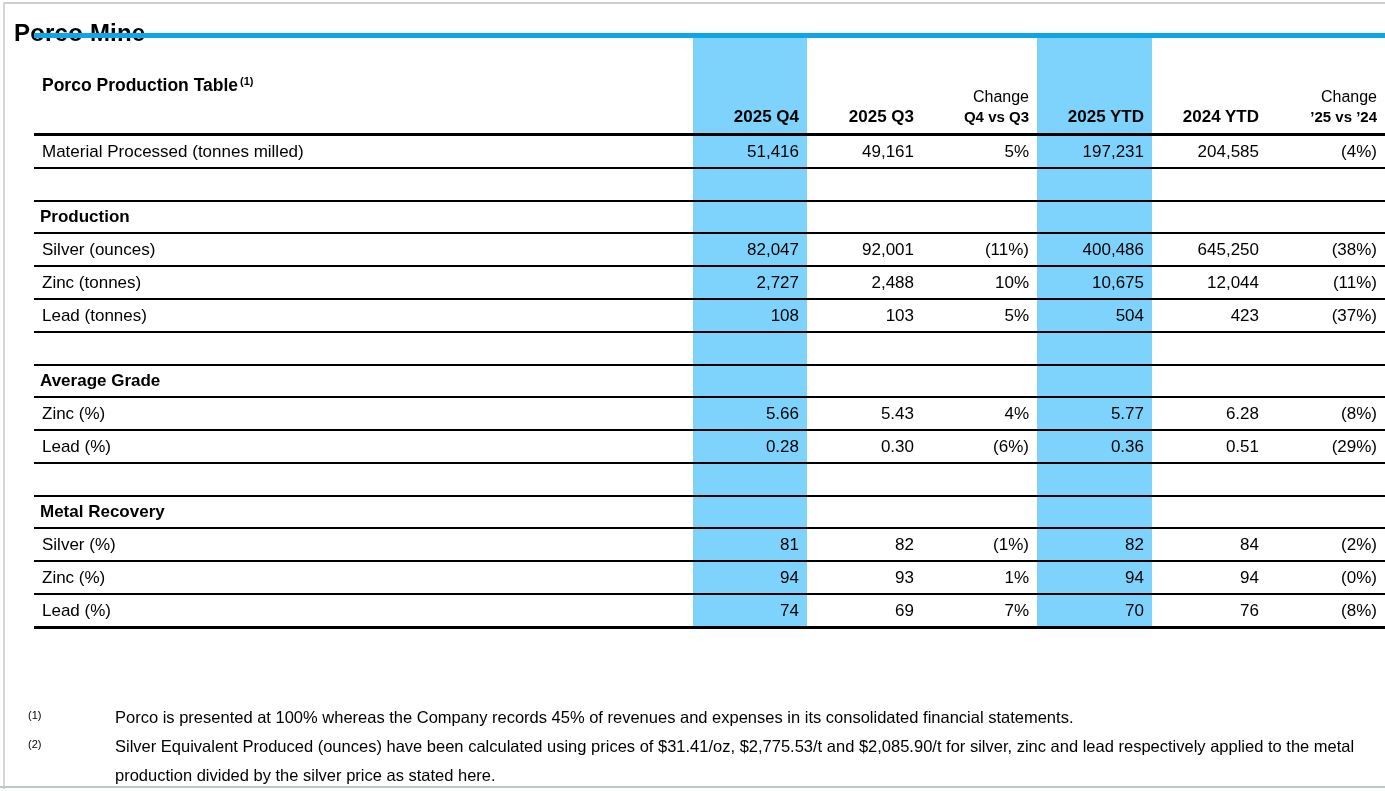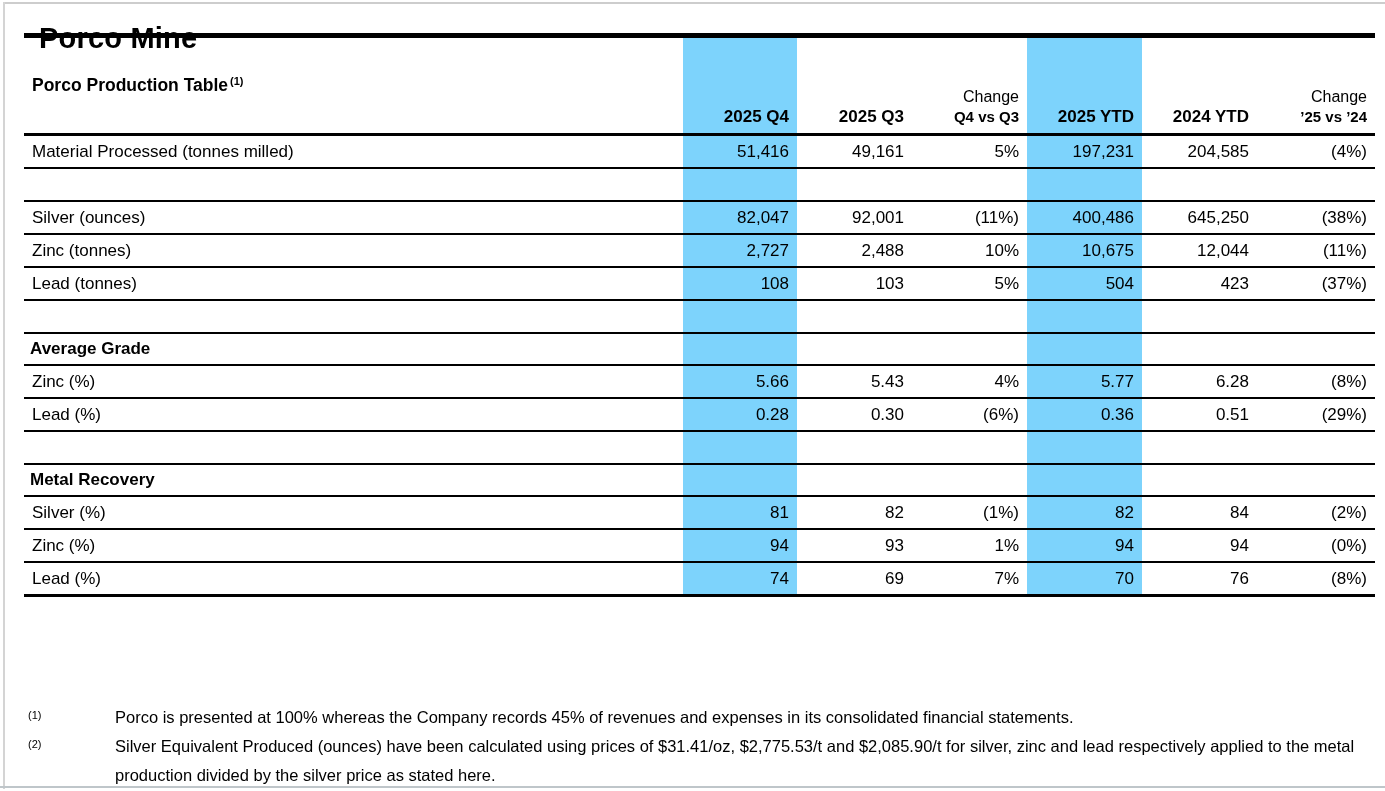--- a/index.html
+++ b/index.html
@@ -7,28 +7,28 @@
     width:1385px;height:791px;position:relative;overflow:hidden;
     font-family:"Liberation Sans","DejaVu Sans",sans-serif;
     color:#000;
   }
   
   .edge-top{position:absolute;top:2px;left:4px;right:0;height:2px;background:#cdcdcd;}
   .edge-left{position:absolute;top:2px;left:3px;width:2px;height:787px;background:#d4d4d4;}
   .edge-bottom{position:absolute;top:786px;left:0;width:100%;height:2px;background:#bfc6ca;}
 
   .page-title{
-    position:absolute;left:39px;top:3px;
-    font-size:29px;font-weight:700;letter-spacing:0.2px;
+    position:absolute;left:14px;top:3px;
+    font-size:24px;font-weight:700;letter-spacing:0.2px;
   }
 
   table.prod{
-    position:absolute;left:24px;top:33px;width:1351px;
+    position:absolute;left:34px;top:33px;width:1351px;
     border-collapse:collapse;table-layout:fixed;
-    border-top:5px solid #000000;
+    border-top:5px solid #0ea5e9;
   }
   td{padding:0;vertical-align:middle;overflow:hidden;white-space:nowrap;}
   .hl{background:#7dd3fc;}
 
   tr.header-row{border-bottom:3px solid #000;}
   tr.header-row td{height:90px;vertical-align:bottom;}
   .tbl-title-cell{vertical-align:middle !important;padding-left:8px;}
   .tbl-title{font-size:17.5px;font-weight:700;}
   .tbl-title-cell sup{font-size:11px;font-weight:700;vertical-align:super;margin-left:2px;}
   .hcell{text-align:right;padding:0 8px 5px 0;}
@@ -117,20 +117,29 @@
   <tr class="spacer-row">
     <td></td>
         <td class="hl"></td>
         <td></td>
         <td></td>
         <td class="hl"></td>
         <td></td>
         <td></td>
   </tr>
 
+  <tr class="section-row">
+    <td class="sect">Production</td>
+    <td class="hl"></td>
+        <td></td>
+        <td></td>
+        <td class="hl"></td>
+        <td></td>
+        <td></td>
+  </tr>
   <tr class="data-row">
     <td class="lbl">Silver (ounces)</td>
     <td class="num hl">82,047</td>
     <td class="num">92,001</td>
     <td class="num">(11%)</td>
     <td class="num hl">400,486</td>
     <td class="num">645,250</td>
     <td class="num">(38%)</td>
   </tr>
   <tr class="data-row">

